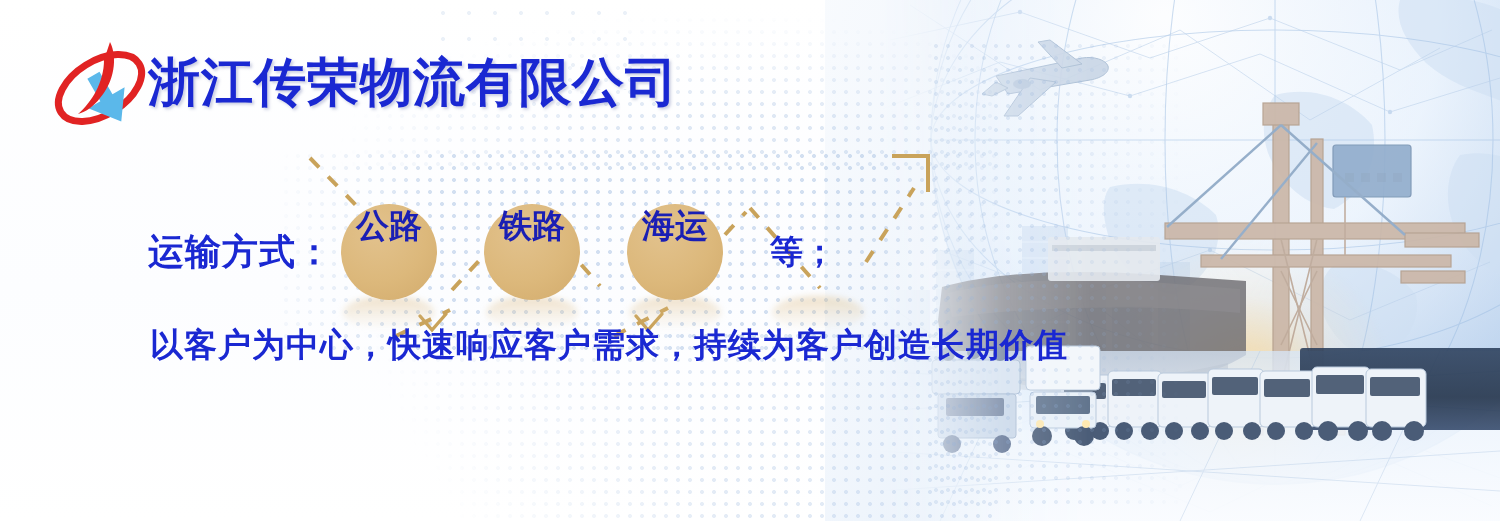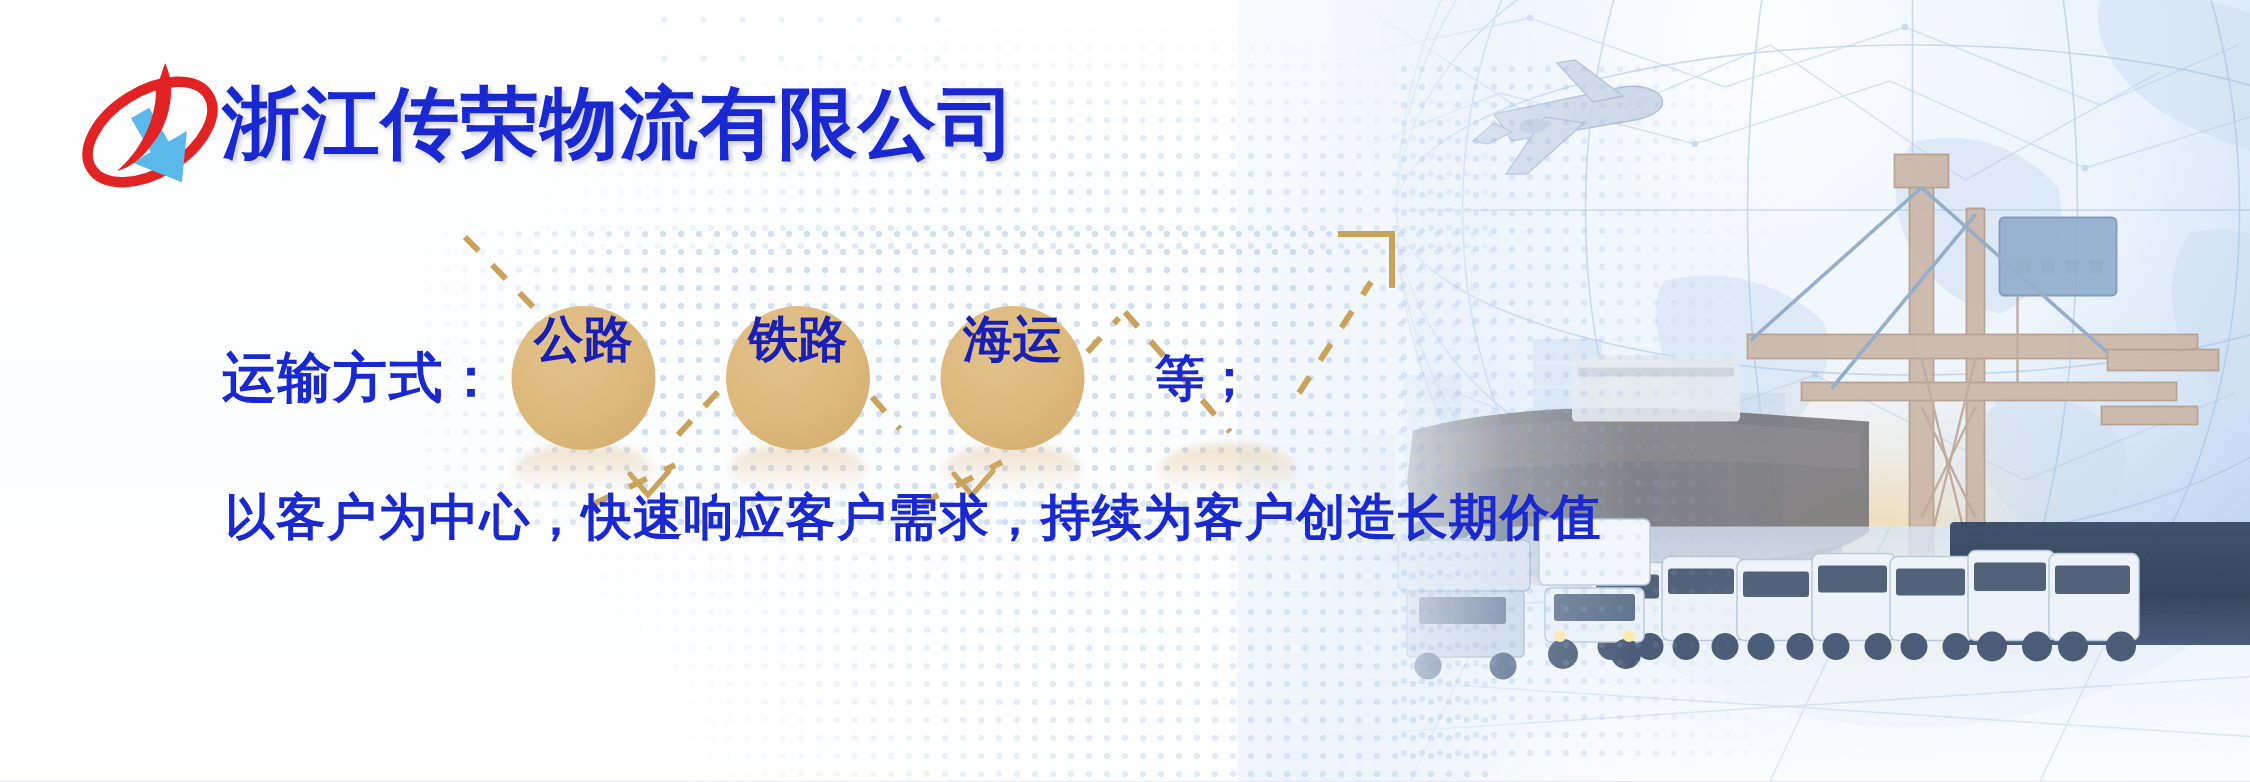--- a/index.html
+++ b/index.html
@@ -5,21 +5,21 @@
 <style>
   html,body{margin:0;padding:0;background:#ffffff;}
   body{
     font-family:"Liberation Sans","DejaVu Sans",sans-serif;
   }
   #banner{
     position:relative;
     width:1500px;
     height:521px;
     overflow:hidden;
-    background:#c4b5fd;
+    background:#86efac;
     user-select:none;
   }
 
   
   .bg-base{
     position:absolute; inset:0;
     background:
       linear-gradient(110deg,#ffffff 0%, #fdfeff 38%, #f4f8fd 56%, #eaf2fb 68%, #e6eef9 100%);
   }
   .bg-soft-left{

